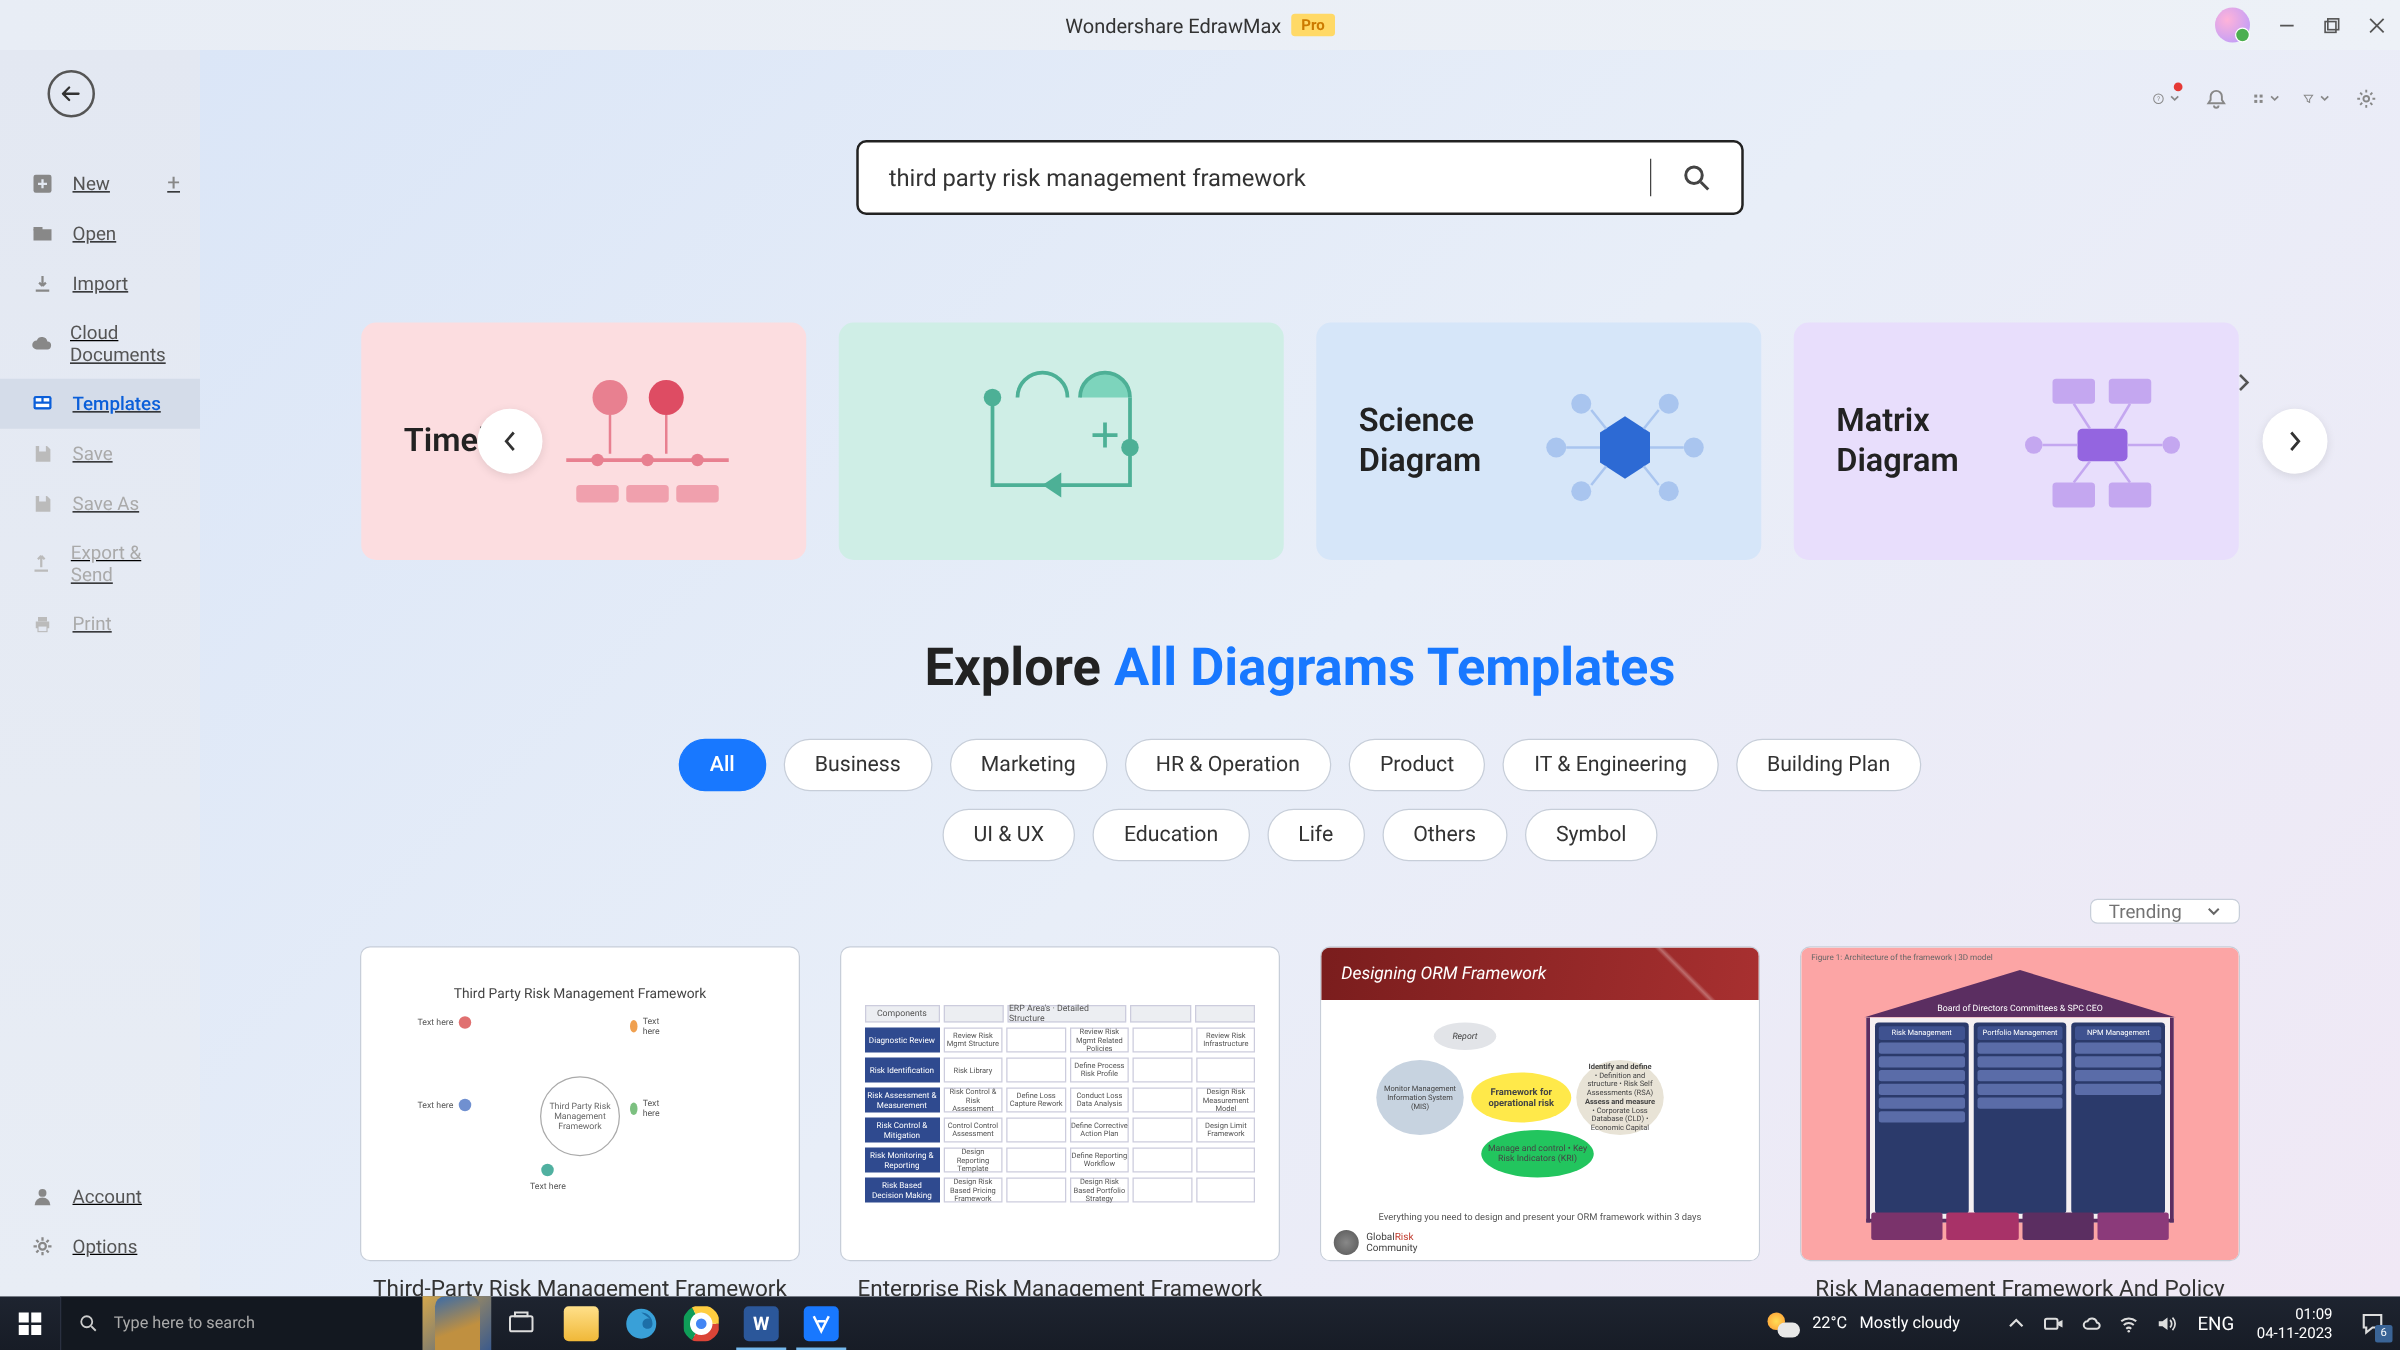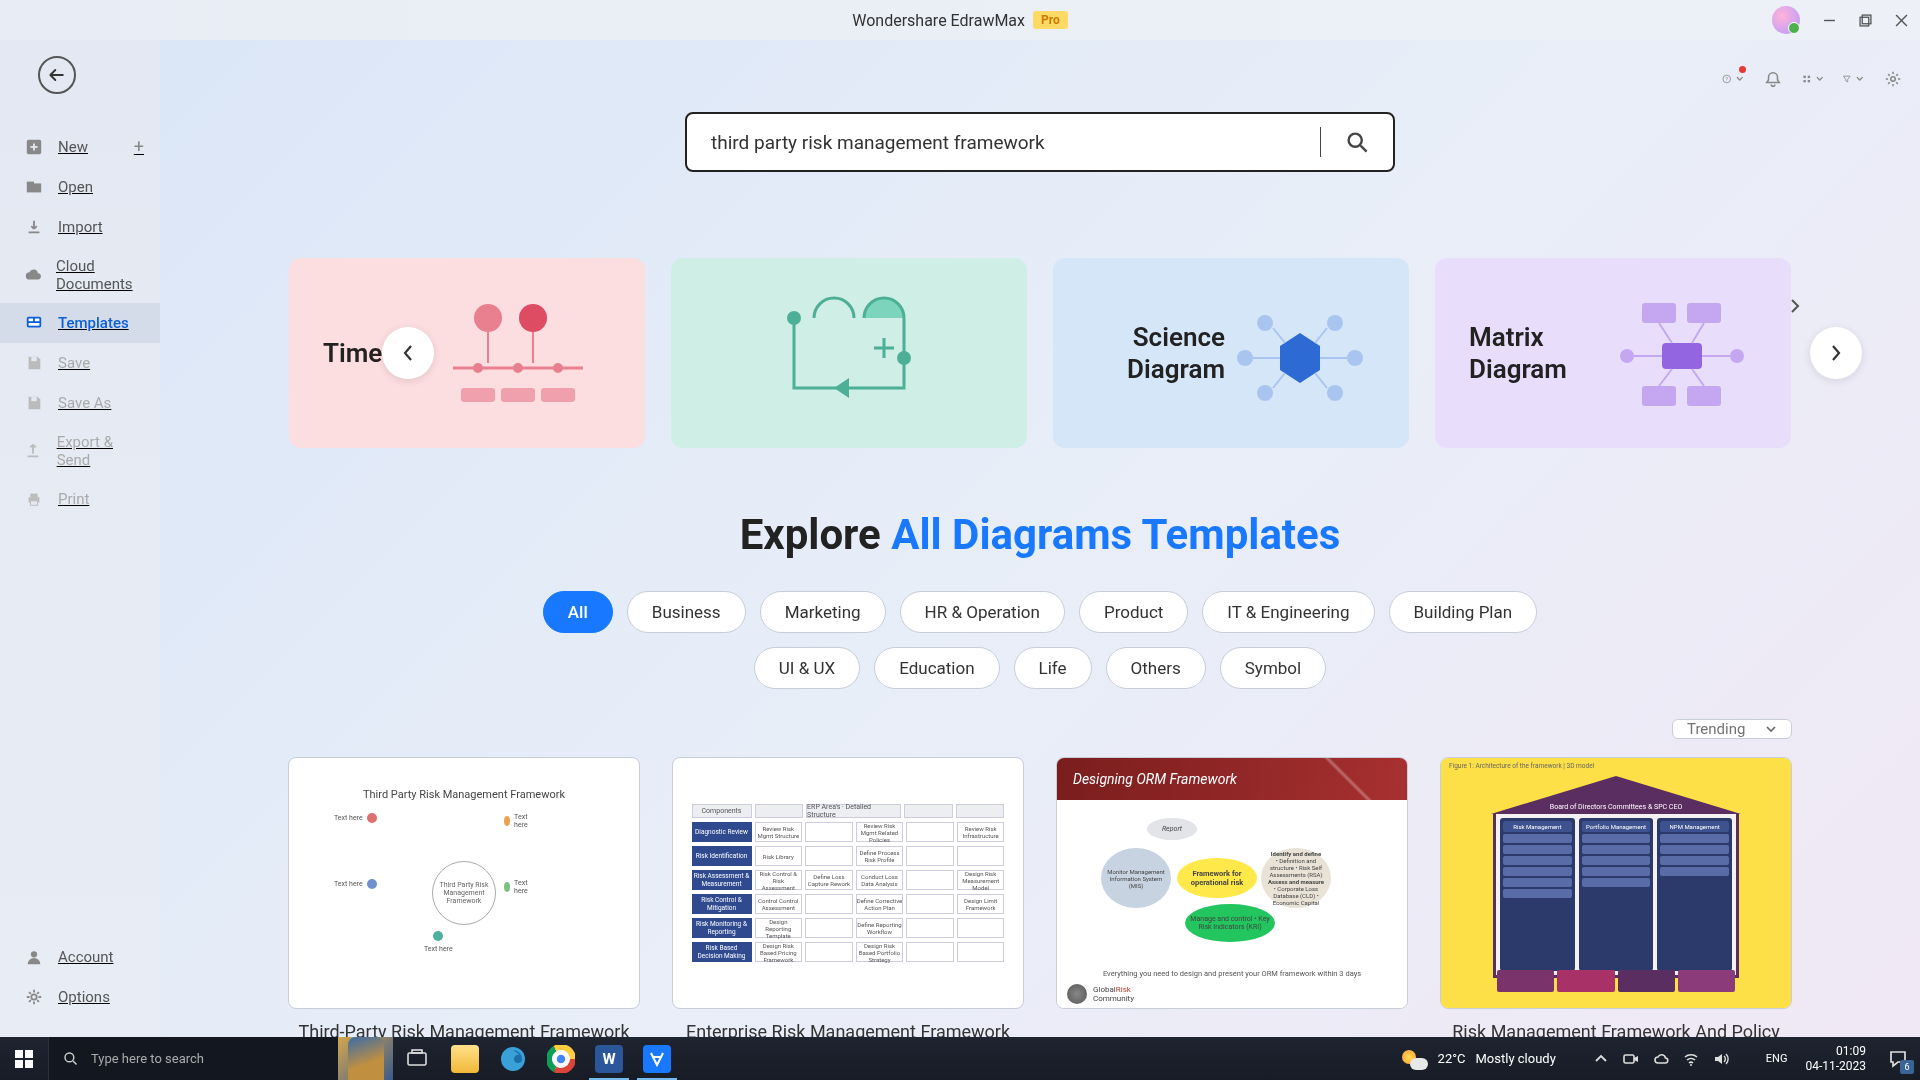--- a/index.html
+++ b/index.html
@@ -61,21 +61,21 @@
 .carousel-btn { width: 52px; height: 52px; border-radius: 50%; background: #fff; box-shadow: 0 2px 8px rgba(0,0,0,0.1); display: flex; align-items: center; justify-content: center; color: #333; cursor: pointer; position: absolute; z-index: 2; }
 .carousel-btn.prev { left: 222px; }
 .carousel-btn.next { right: 58px; }
 .carousel-btn svg { width: 12px; height: 18px; }
 .carousel-cards { display: flex; gap: 26px; }
 .cat-card { width: 356px; height: 190px; border-radius: 12px; display: flex; align-items: center; padding: 0 34px; cursor: pointer; }
 .cat-card .label { font-size: 26px; font-weight: 600; color: #222; line-height: 1.25; max-width: 160px; }
 .cat-card .art { flex: 1; display: flex; align-items: center; justify-content: center; }
 .cat-card.pink { background: #fcdde0; }
 .cat-card.green { background: #cfeee6; }
-.cat-card.blue { background: #d6e6f9; text-align: right; }
+.cat-card.blue { background: #d6e6f9; }
 .cat-card.purple { background: #e8defc; }
 
 
 .explore-heading { text-align: center; margin-top: 62px; font-size: 42px; font-weight: 700; color: #222; }
 .explore-heading .highlight { color: #1878ff; }
 
 
 .filter-row { display: flex; flex-wrap: wrap; justify-content: center; gap: 14px; margin-top: 32px; max-width: 1000px; margin-left: auto; margin-right: auto; }
 .filter-pill { padding: 10px 24px; border-radius: 999px; border: 1.5px solid #c7ced9; background: #fff; color: #333; font-size: 17px; cursor: pointer; }
 .filter-pill.active { background: #1878ff; border-color: #1878ff; color: #fff; font-weight: 500; }
@@ -121,21 +121,21 @@
 .orm-left { background: #c7d3e0; left: 44px; top: 48px; }
 .orm-right { background: #e8e3d6; left: 204px; top: 48px; }
 .orm-report { background: #e2e4e8; width: 50px; height: 22px; left: 90px; top: 18px; font-style: italic; }
 .orm-bottom { background: #22c55e; width: 90px; height: 38px; left: 128px; top: 104px; }
 .orm-caption { position: absolute; bottom: 30px; width: 100%; text-align: center; font-size: 7.5px; color: #555; }
 .orm-footer { position: absolute; bottom: 4px; left: 10px; display: flex; align-items: center; gap: 6px; font-size: 8px; color: #444; }
 .orm-logo { width: 20px; height: 20px; border-radius: 50%; background: radial-gradient(#888,#555); }
 .orm-footer .red { color: #c0392b; }
 
 
-.house-wrap { width: 100%; height: 100%; background: #fde047; position: relative; }
+.house-wrap { width: 100%; height: 100%; background: #fca5a5; position: relative; }
 .house-roof { position: absolute; top: 18px; left: 50px; right: 50px; height: 38px; background: #5b2e61; clip-path: polygon(50% 0,100% 100%,0 100%); display: flex; align-items: flex-end; justify-content: center; color: #fff; font-size: 7px; padding-bottom: 3px; }
 .house-body { position: absolute; top: 56px; left: 52px; right: 52px; bottom: 30px; border-left: 3px solid #5b2e61; border-right: 3px solid #5b2e61; border-bottom: 3px solid #5b2e61; background: #f5f0f2; display: flex; gap: 4px; padding: 4px; }
 .pillar { flex: 1; background: #2b3a6b; border-radius: 3px; display: flex; flex-direction: column; gap: 2px; padding: 3px; }
 .pillar-head { background: #3f5290; color: #fff; font-size: 6px; text-align: center; padding: 2px; border-radius: 2px; }
 .pillar-item { background: #5a6ca8; height: 9px; border-radius: 2px; }
 .foundation { position: absolute; bottom: 16px; left: 56px; right: 56px; height: 22px; display: flex; gap: 3px; }
 .f-tab { flex: 1; border-radius: 2px; background: #7a336b; }
 .f-tab:nth-child(2) { background: #a83268; }
 .f-tab:nth-child(3) { background: #5b2e61; }
 .f-tab:nth-child(4) { background: #8b3a7a; }
@@ -154,21 +154,21 @@
 .task-icon .iw { width: 28px; height: 28px; border-radius: 4px; display: flex; align-items: center; justify-content: center; }
 .tray { margin-left: auto; display: flex; align-items: center; height: 100%; }
 .weather-wrap { display: flex; align-items: center; gap: 10px; padding: 0 14px; cursor: pointer; }
 .weather-icon { width: 26px; height: 22px; position: relative; }
 .weather-icon::before { content: ''; position: absolute; left: 0; top: 2px; width: 14px; height: 14px; background: radial-gradient(#ffdd55,#ff9933); border-radius: 50%; }
 .weather-icon::after { content: ''; position: absolute; right: 0; bottom: 0; width: 18px; height: 12px; background: #e8e8e8; border-radius: 8px; }
 .tray-sep { width: 14px; }
 .tray-icons { display: flex; align-items: center; gap: 12px; padding: 0 8px; }
 .tray-icon { width: 18px; height: 18px; display: flex; align-items: center; justify-content: center; color: #ddd; cursor: pointer; }
 .tray-icon svg { width: 16px; height: 16px; }
-.lang { padding: 0 8px; font-size: 11px; cursor: pointer; margin-left: 20px; }
+.lang { padding: 0 8px; font-size: 15px; cursor: pointer; }
 .clock { display: flex; flex-direction: column; align-items: flex-end; padding: 0 10px; font-size: 12px; line-height: 1.25; }
 .notif-btn { width: 44px; height: 100%; display: flex; align-items: center; justify-content: center; position: relative; cursor: pointer; }
 .notif-btn svg { width: 20px; height: 20px; }
 .notif-badge { position: absolute; bottom: 6px; right: 6px; background: #3a6496; color: #fff; font-size: 9px; width: 14px; height: 14px; border-radius: 2px; display: flex; align-items: center; justify-content: center; }
 
 
 .art svg { width: 150px; height: 130px; }
 </style>
 </head>
 <body>

